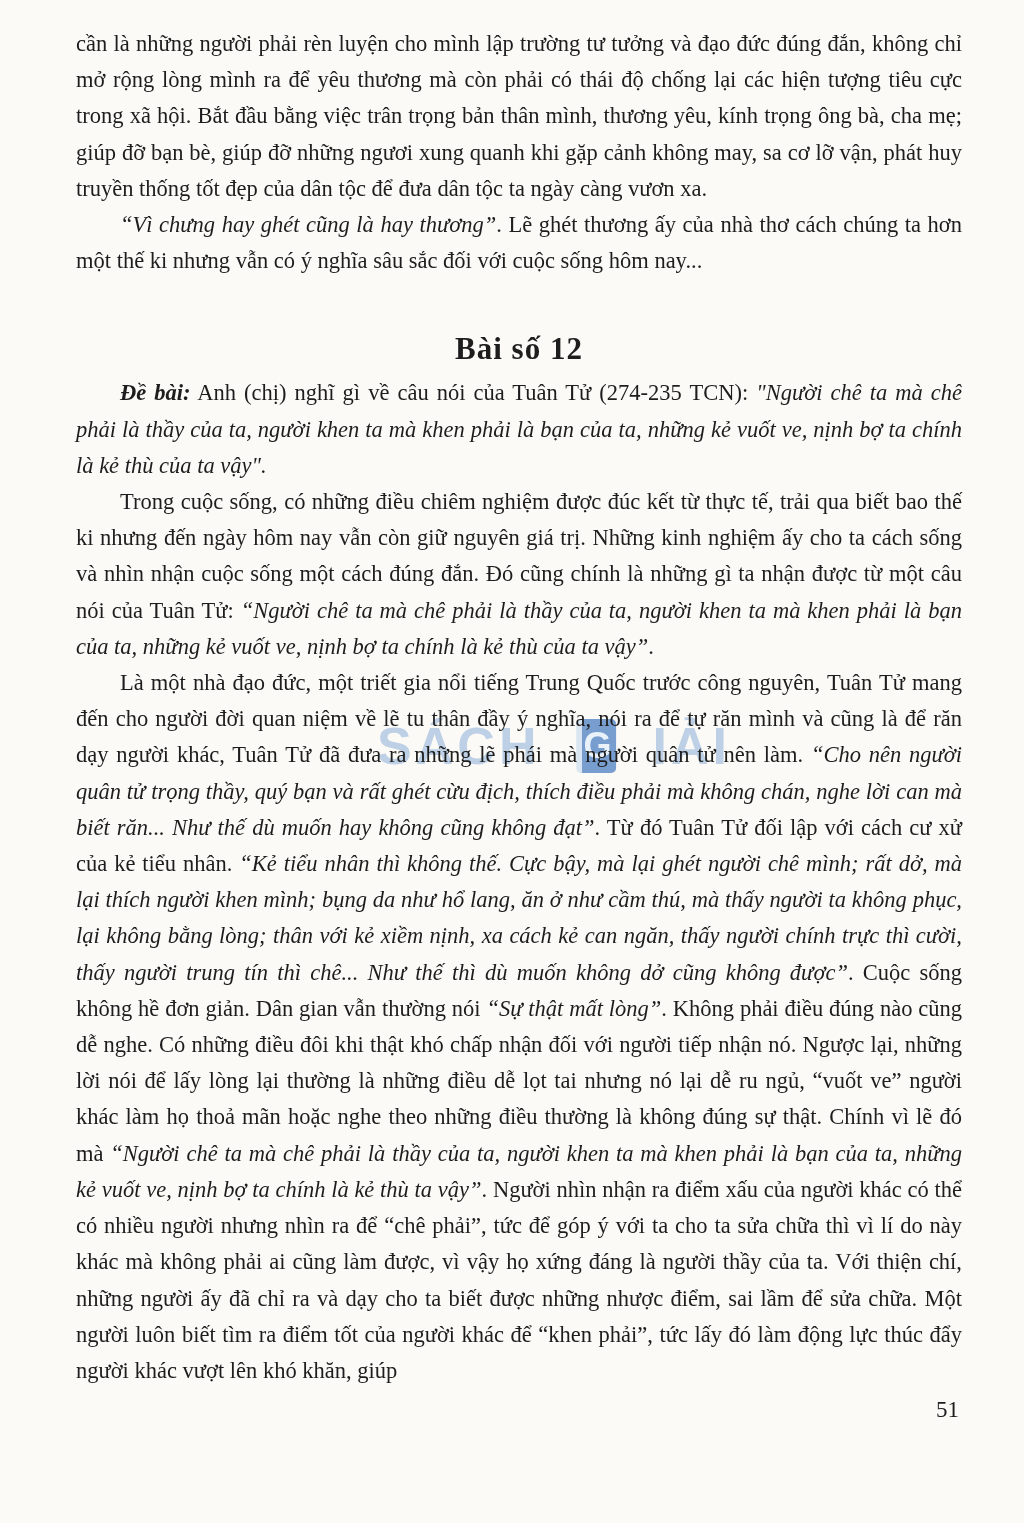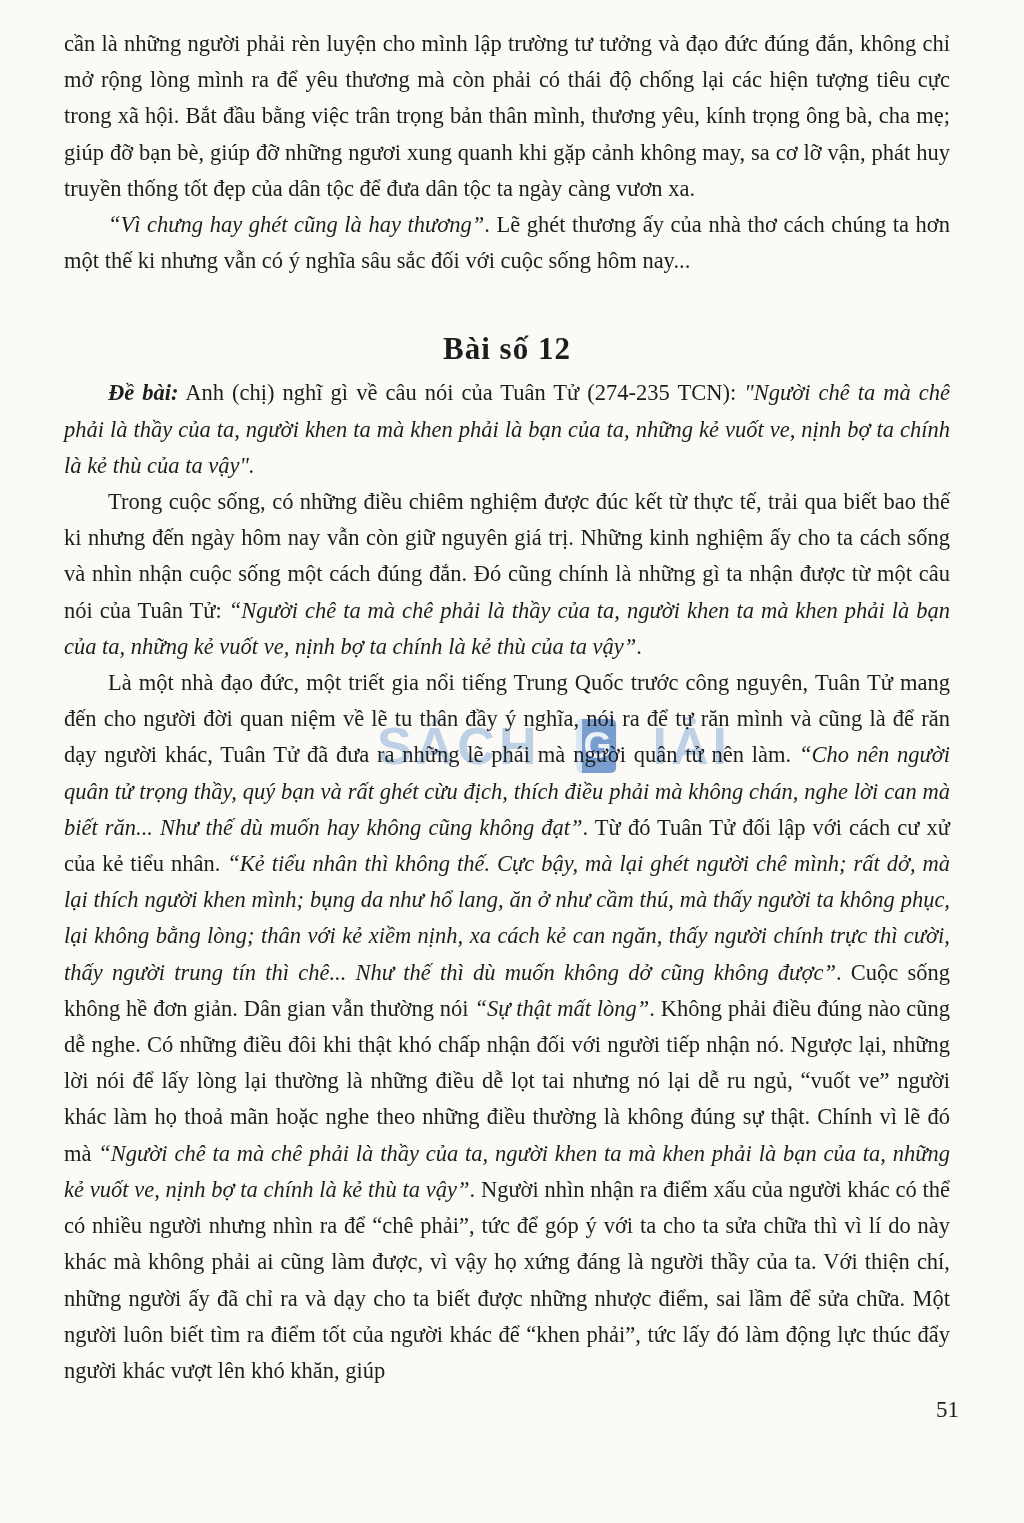--- a/index.html
+++ b/index.html
@@ -7,21 +7,21 @@
     width:1024px;height:1523px;
     background:#fbfaf6;
     font-family:"Liberation Serif","DejaVu Serif",serif;
     color:#1d1d1d;
     position:relative;
     overflow:hidden;
   }
   .page{position:absolute;inset:0;}
   .text-column{
     position:absolute;
-    top:26px;left:64px;width:886px;
+    top:26px;left:76px;width:886px;
     z-index:1;
   }
   .para{
     font-size:22.5px;
     line-height:36.2px;
     text-align:justify;
     margin:0;
   }
   .para.indent{text-indent:44px;}
   .h1{

